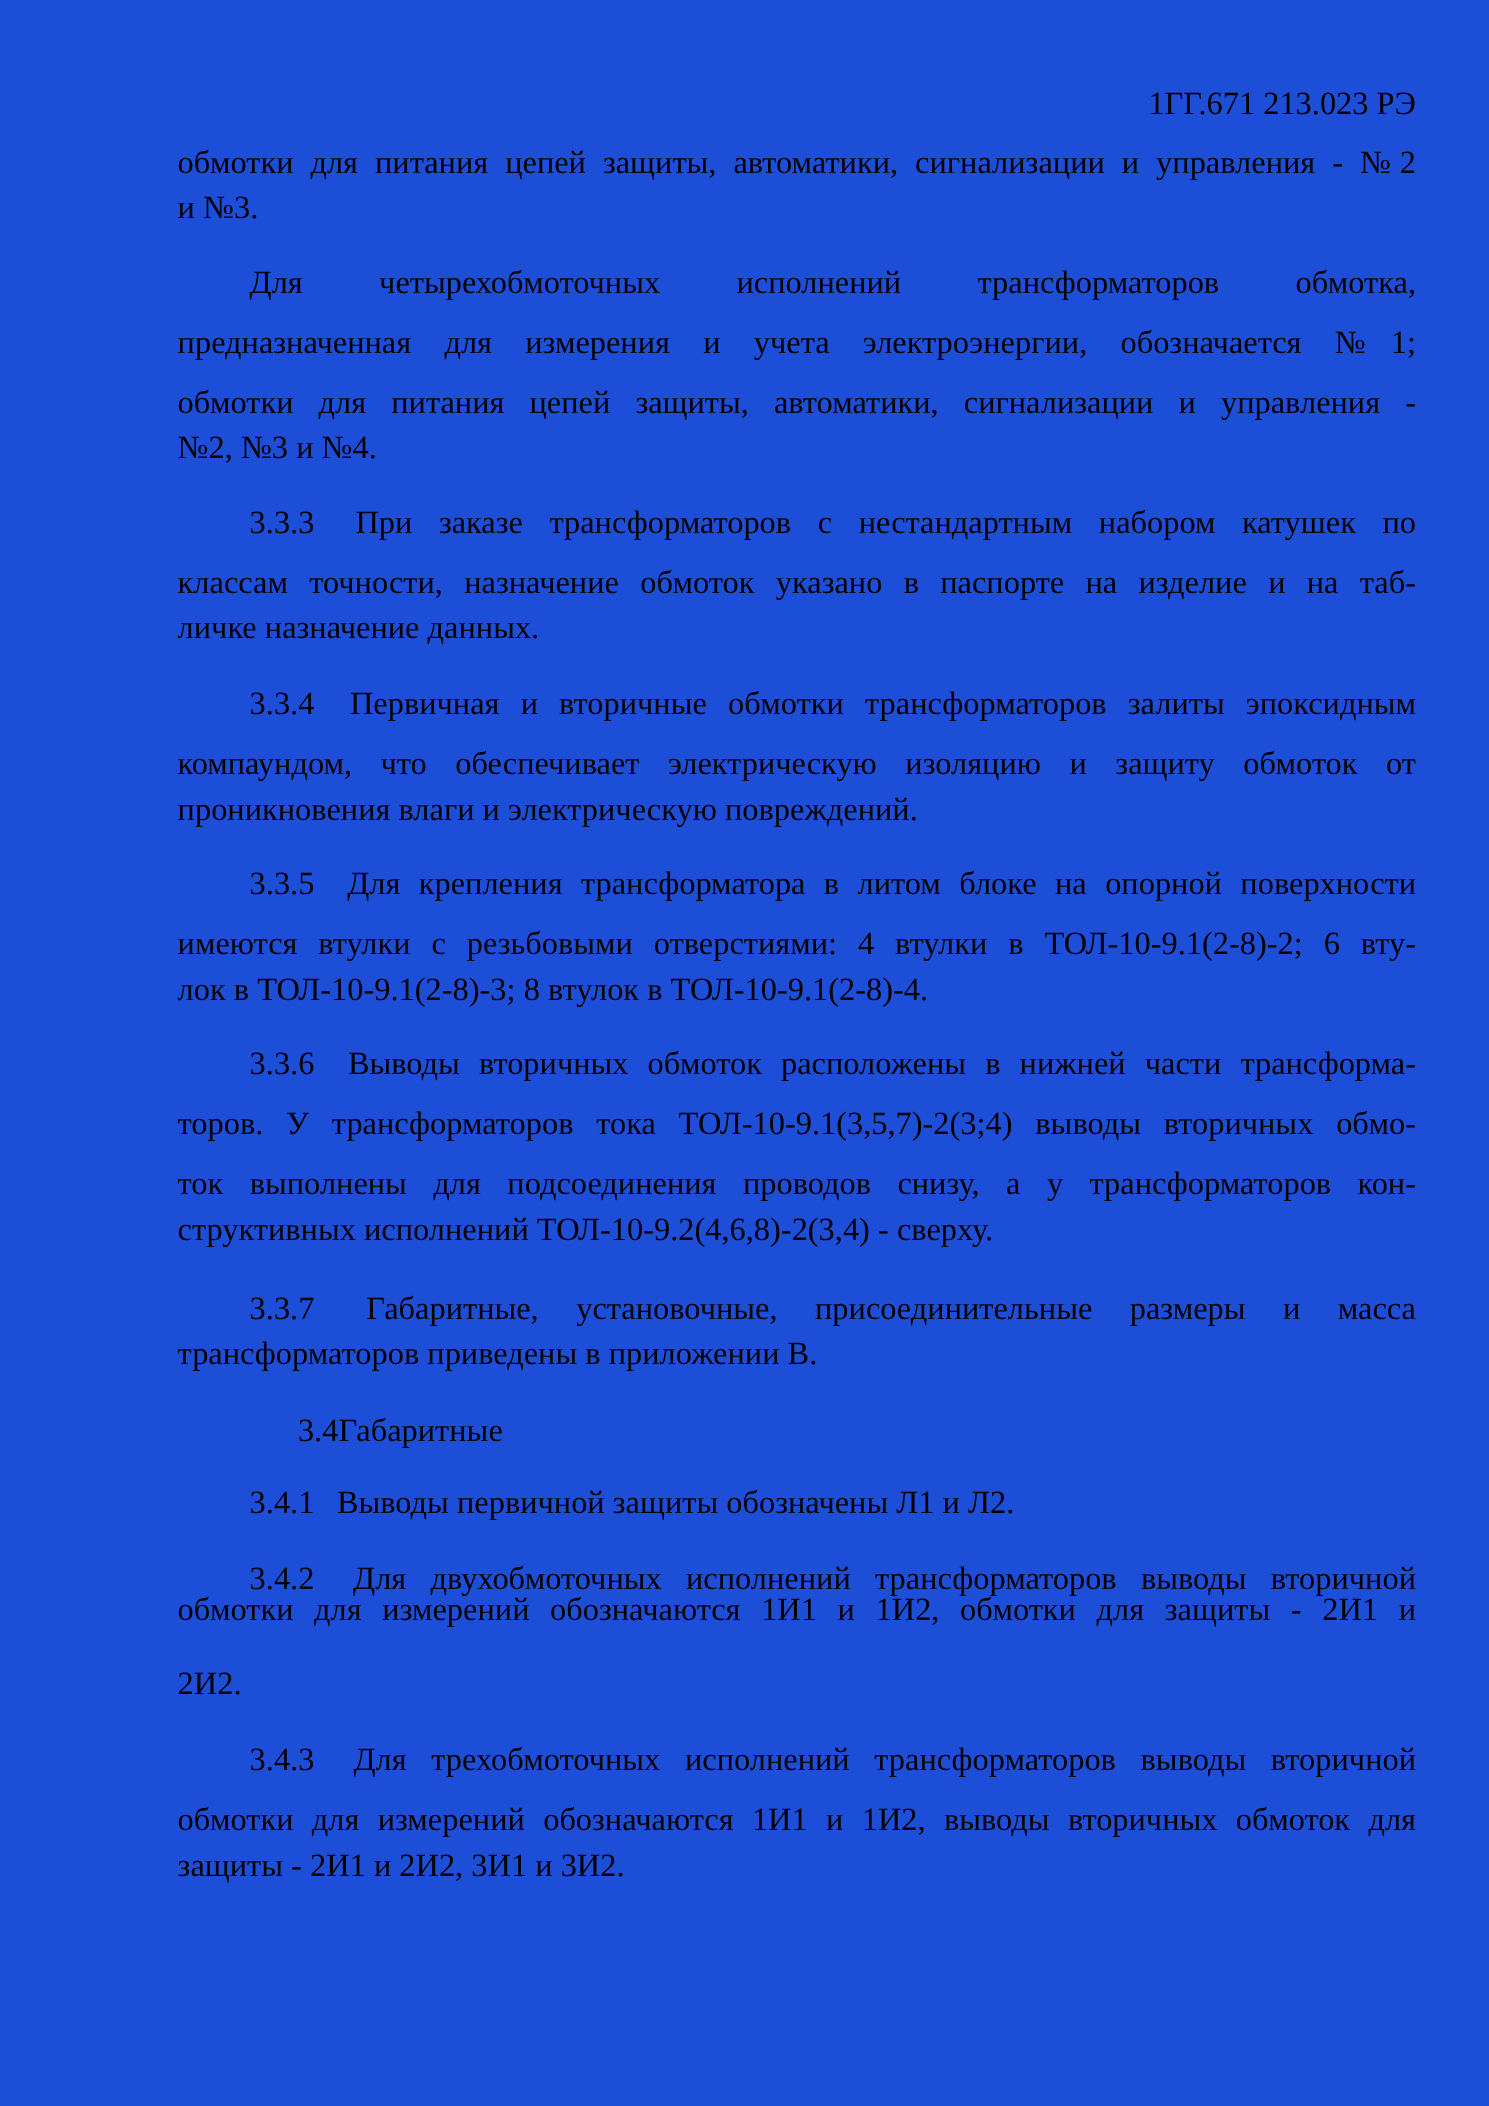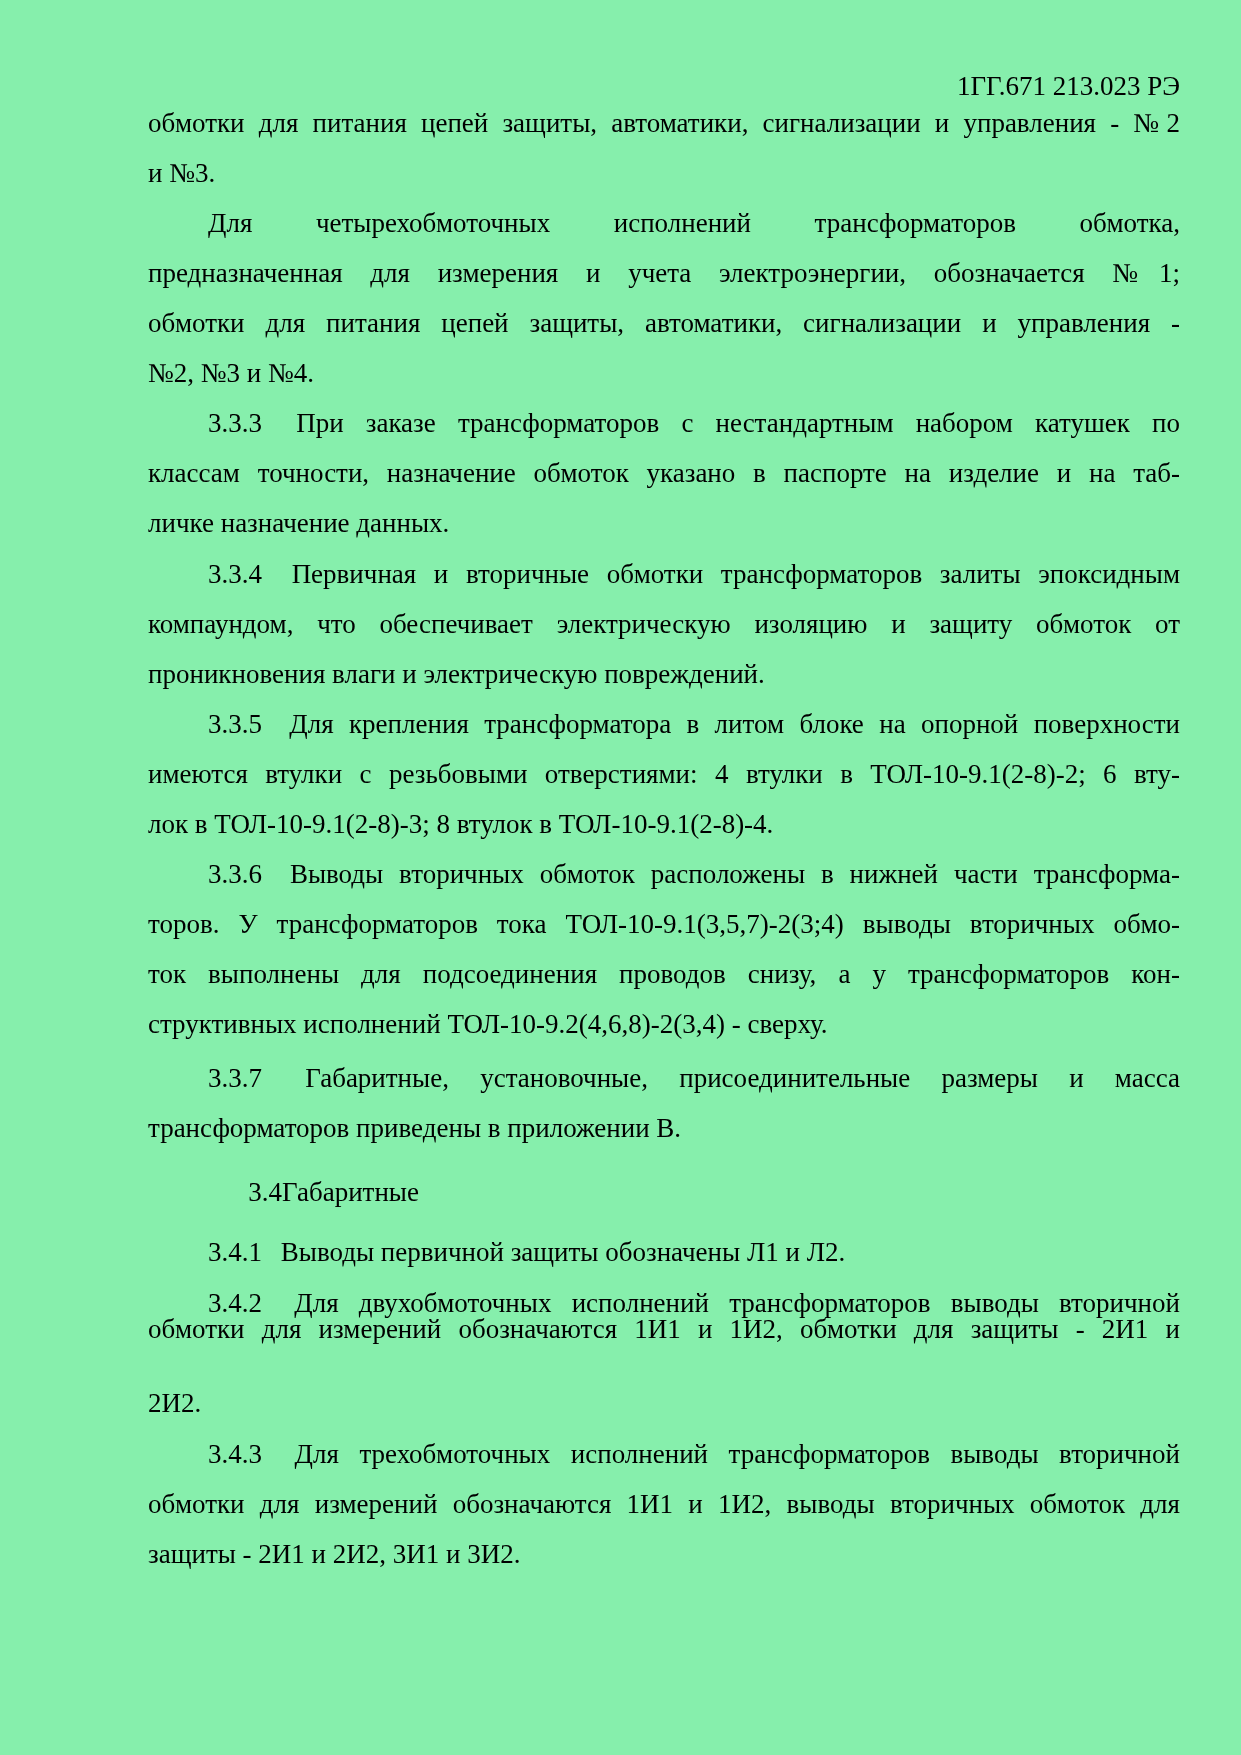--- a/index.html
+++ b/index.html
@@ -1,28 +1,28 @@
 <!DOCTYPE html>
 <html><head>
   <meta charset="utf-8">
   <style>
     html, body { margin: 0; padding: 0; background: #ffffff; }
     body { width: 1241px; height: 1755px; position: relative; overflow: hidden; }
     .page {
       position: absolute; left: 0; top: 0; width: 1241px; height: 1755px;
-      background: #86efac; color: #000000;
+      background: #1d4ed8; color: #000000;
       font-family: "Liberation Serif", "DejaVu Serif", serif;
       font-size: 27px;
     }
     .ln {
       position: absolute; left: 148px; width: 1032px;
       height: 34px; line-height: 34px;
       white-space: nowrap; overflow: visible;
     }
-    .ln.j { text-align: justify; text-align-last: justify; white-space: normal; }
+    .ln.j { text-align: justify; text-align-last: justify; white-space: normal; margin-top: 12px; }
     .ln.ind { left: 208px; width: 972px; }
     .doc-code {
       position: absolute; right: 61px; top: 69px; height: 34px; line-height: 34px;
       font-size: 27px; white-space: nowrap;
     }
     .num { display: inline-block; width: 66px; }
     .num-head { display: inline-block; width: 74px; text-align: right; }
     .page-number {
       position: absolute; left: 148px; width: 1032px; text-align: center;
       top: 1753px; height: 34px; line-height: 34px; text-decoration: underline;

